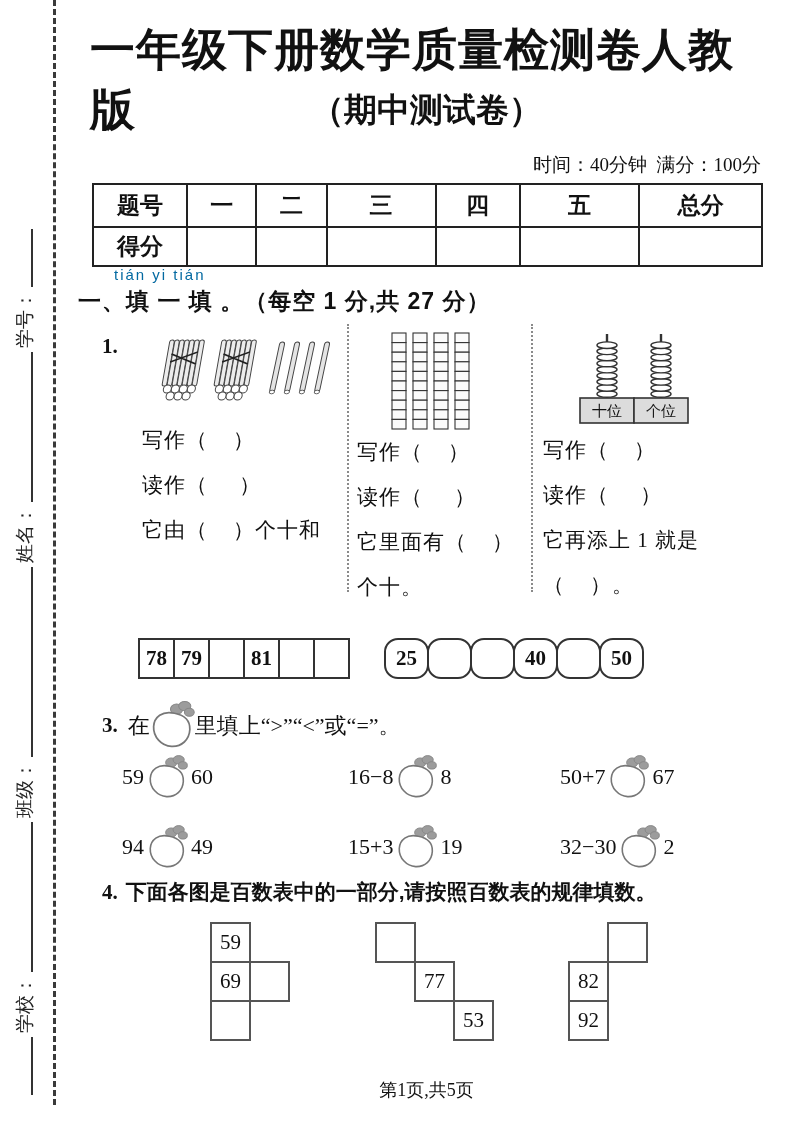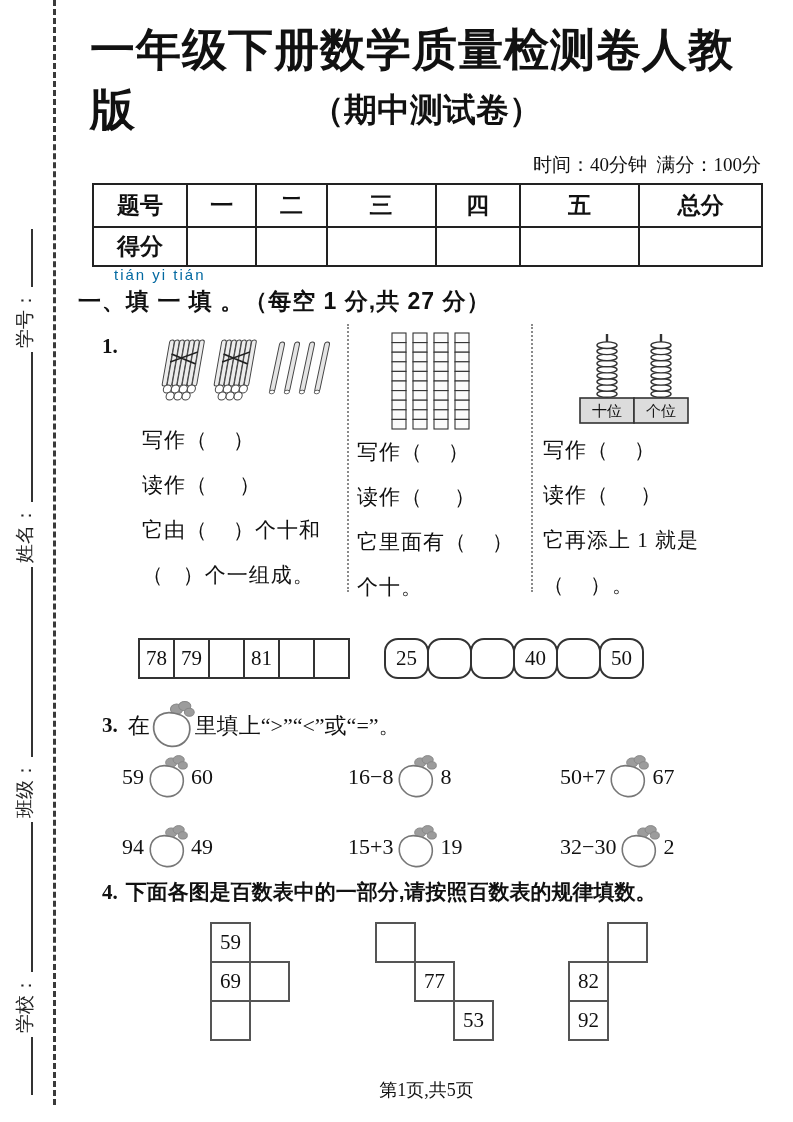--- a/index.html
+++ b/index.html
@@ -47,21 +47,21 @@
   .gfx.sticks{margin:6px 0 24px 64px;}
   .gfx.rods{margin:2px 0 6px 34px;}
   .gfx.abacus{margin:2px 0 10px 34px;}
   .fl{font-size:21px;margin:0 0 17px 0;letter-spacing:1px;}
   .c1 .fl{margin-left:52px;}
 
   
   .q2head{position:absolute;top:597px;left:12px;font-size:21px;}
   .q2head .qnum{margin-right:10px;}
   .strips{position:absolute;top:638px;left:0;display:flex;}
-  .strip{display:flex;}
+  .strip{display:flex;font-weight:bold;}
   .strip.s1{margin-left:48px;}
   .strip.s2{margin-left:34px;}
   .strip-cell{box-sizing:border-box;border:2px solid #333;height:41px;display:flex;
               align-items:center;justify-content:center;font-size:21px;}
   .strip-cell + .strip-cell{margin-left:-2px;}
   .s1 .strip-cell{width:37px;}
   .s2 .strip-cell{width:45px;border-radius:14px;}
 
   
   .q3head{position:absolute;top:700px;left:12px;font-size:22px;display:flex;align-items:center;}
@@ -191,21 +191,20 @@
                 <ellipse cx="2.5" cy="50" rx="2.6" ry="1.8" fill="#fff" stroke="#444" stroke-width="0.8"></ellipse>
               </g>
               <g transform="translate(171,6) skewX(-12)">
                 <rect x="0" y="0" width="5" height="50" rx="2.5" fill="#e4e4e4" stroke="#444" stroke-width="1"></rect>
                 <ellipse cx="2.5" cy="50" rx="2.6" ry="1.8" fill="#fff" stroke="#444" stroke-width="0.8"></ellipse>
               </g>
             </svg></div>
         <div class="fl">写作（&nbsp;&nbsp;&nbsp;&nbsp;）</div>
         <div class="fl">读作（&nbsp;&nbsp;&nbsp;&nbsp;&nbsp;）</div>
         <div class="fl">它由（&nbsp;&nbsp;&nbsp;&nbsp;）个十和</div>
-        <div class="fl">（&nbsp;&nbsp;&nbsp;）个一组成。</div>
       </div>
       <div class="q1col c2">
         <div class="gfx rods"><svg width="80" height="100" viewBox="-1 -1 80 100">
               <rect x="0" y="0" width="14" height="9.6" fill="#fbfbfb" stroke="#333" stroke-width="1.1"></rect>
               <rect x="0" y="9.6" width="14" height="9.6" fill="#fbfbfb" stroke="#333" stroke-width="1.1"></rect>
               <rect x="0" y="19.2" width="14" height="9.6" fill="#fbfbfb" stroke="#333" stroke-width="1.1"></rect>
               <rect x="0" y="28.799999999999997" width="14" height="9.6" fill="#fbfbfb" stroke="#333" stroke-width="1.1"></rect>
               <rect x="0" y="38.4" width="14" height="9.6" fill="#fbfbfb" stroke="#333" stroke-width="1.1"></rect>
               <rect x="0" y="48" width="14" height="9.6" fill="#fbfbfb" stroke="#333" stroke-width="1.1"></rect>
               <rect x="0" y="57.599999999999994" width="14" height="9.6" fill="#fbfbfb" stroke="#333" stroke-width="1.1"></rect>

